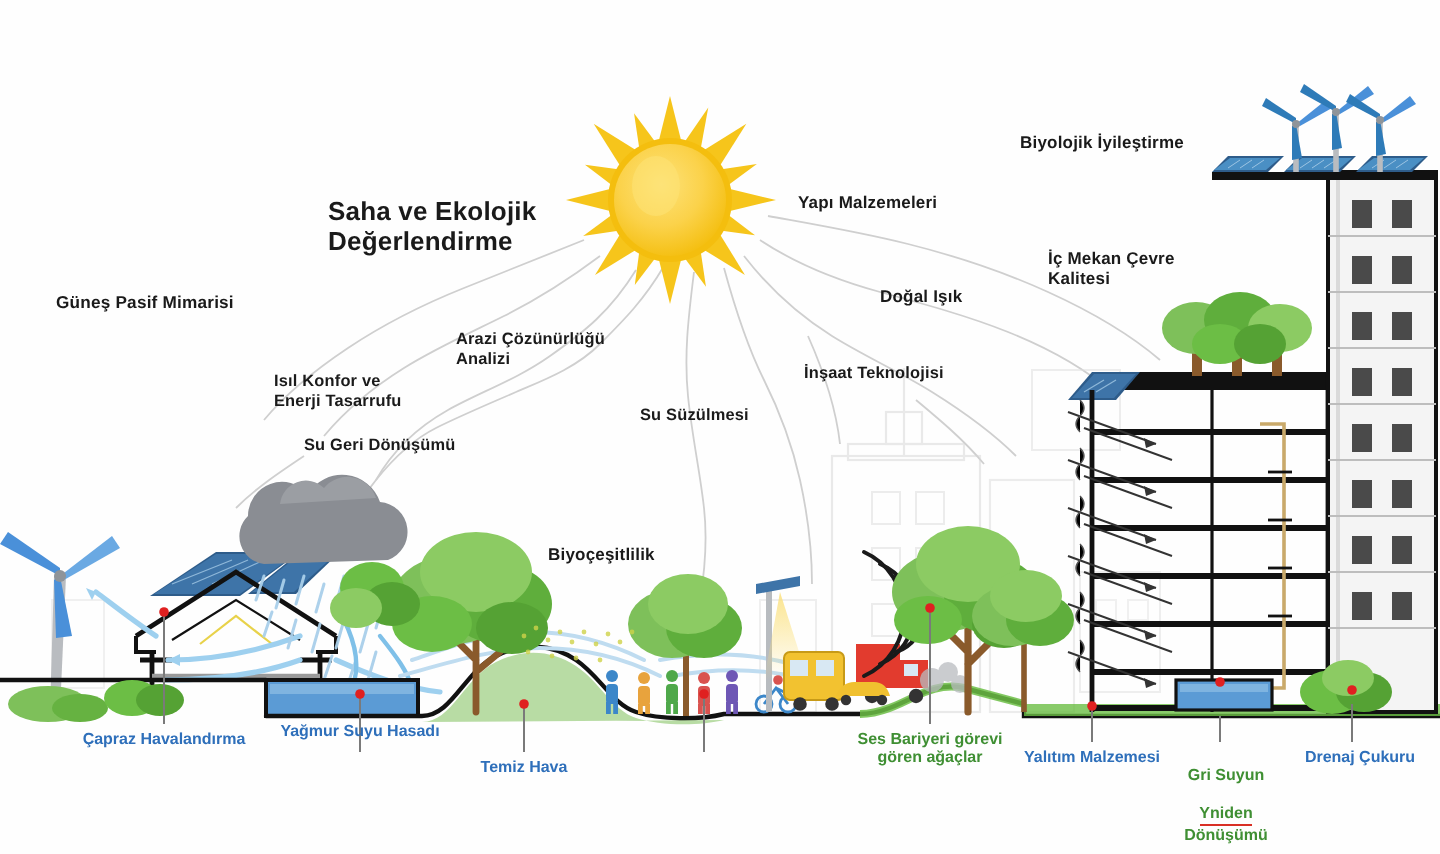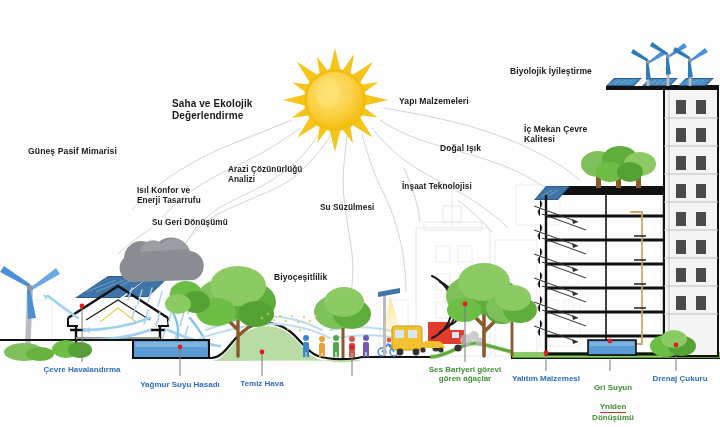--- a/index.html
+++ b/index.html
@@ -548,44 +548,44 @@
   </svg>
 
   <div class="lbl top" style="left:28px;top:146px;width:116px;font-size:8.6px;">Güneş Pasif Mimarisi</div>
 
 
   <div class="lbl top" style="left:137px;top:186px;width:100px;">Isıl Konfor ve
 Enerji Tasarrufu</div>
 
   <div class="lbl top" style="left:152px;top:218px;width:104px;">Su Geri Dönüşümü</div>
 
-  <div class="lbl top" style="left:172px;top:98px;width:110px;font-size:10px;">Saha ve Ekolojik
+  <div class="lbl top" style="left:164px;top:98px;width:110px;font-size:13px;">Saha ve Ekolojik
 Değerlendirme</div>
 
   <div class="lbl top" style="left:228px;top:165px;width:104px;">Arazi Çözünürlüğü
 Analizi</div>
 
   <div class="lbl top" style="left:320px;top:203px;width:86px;">Su Süzülmesi</div>
 
   <div class="lbl top" style="left:399px;top:96px;width:100px;font-size:8.5px;">Yapı Malzemeleri</div>
 
   <div class="lbl top" style="left:440px;top:143px;width:68px;font-size:8.5px;">Doğal Işık</div>
 
   <div class="lbl top" style="left:402px;top:182px;width:100px;">İnşaat Teknolojisi</div>
 
   <div class="lbl top" style="left:510px;top:66px;width:112px;font-size:8.5px;">Biyolojik İyileştirme</div>
 
   <div class="lbl top" style="left:524px;top:124px;width:98px;font-size:8.5px;">İç Mekan Çevre
 Kalitesi</div>
 
   <div class="lbl top" style="left:274px;top:272px;width:80px;font-size:8.5px;">Biyoçeşitlilik</div>
 
-  <div class="lbl bottom blue" style="left:22px;top:365px;width:120px;">Çevre Havalandırma</div>
-
-  <div class="lbl bottom blue" style="left:124px;top:380px;width:112px;text-align:center;">Yağmur Suyu Hasadı</div>
+  <div class="lbl bottom blue" style="left:22px;top:365px;width:120px;">Çapraz Havalandırma</div>
+
+  <div class="lbl bottom blue" style="left:124px;top:361px;width:112px;text-align:center;">Yağmur Suyu Hasadı</div>
 
   <div class="lbl bottom blue" style="left:223px;top:379px;width:78px;">Temiz Hava</div>
 
 
   <div class="lbl bottom green" style="left:415px;top:365px;width:100px;">Ses Bariyeri görevi
 gören ağaçlar</div>
 
   <div class="lbl bottom blue" style="left:494px;top:374px;width:104px;">Yalıtım Malzemesi</div>
 
   <div class="lbl bottom green" style="left:568px;top:374px;width:90px;">

